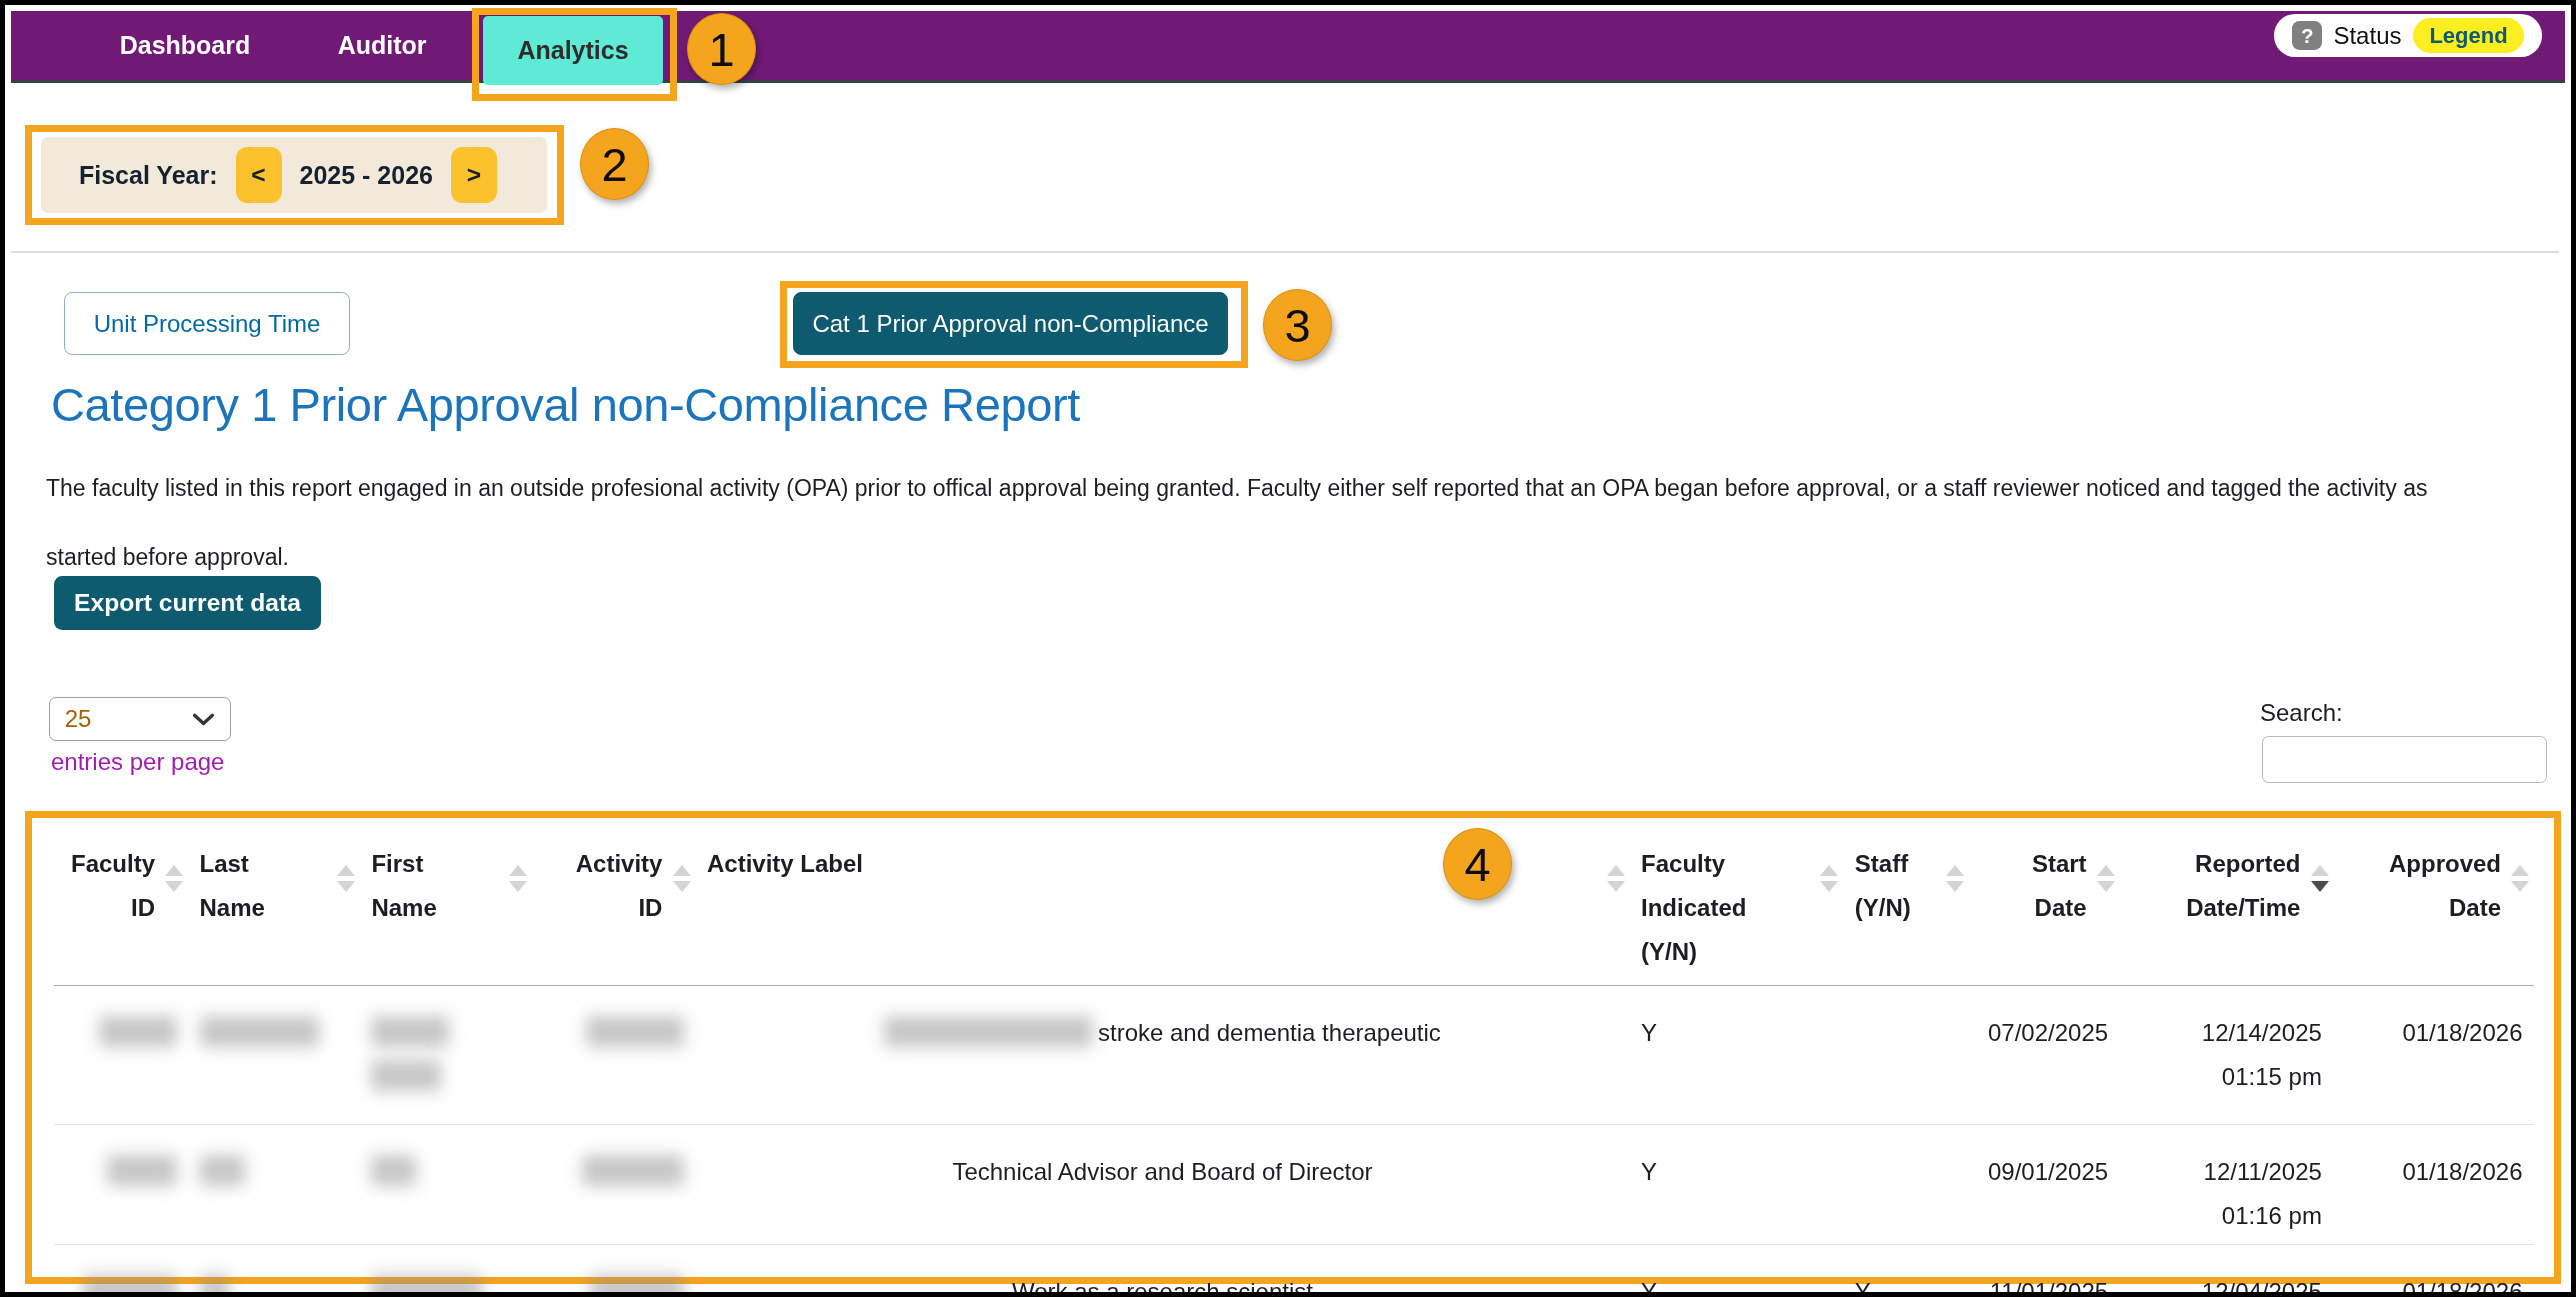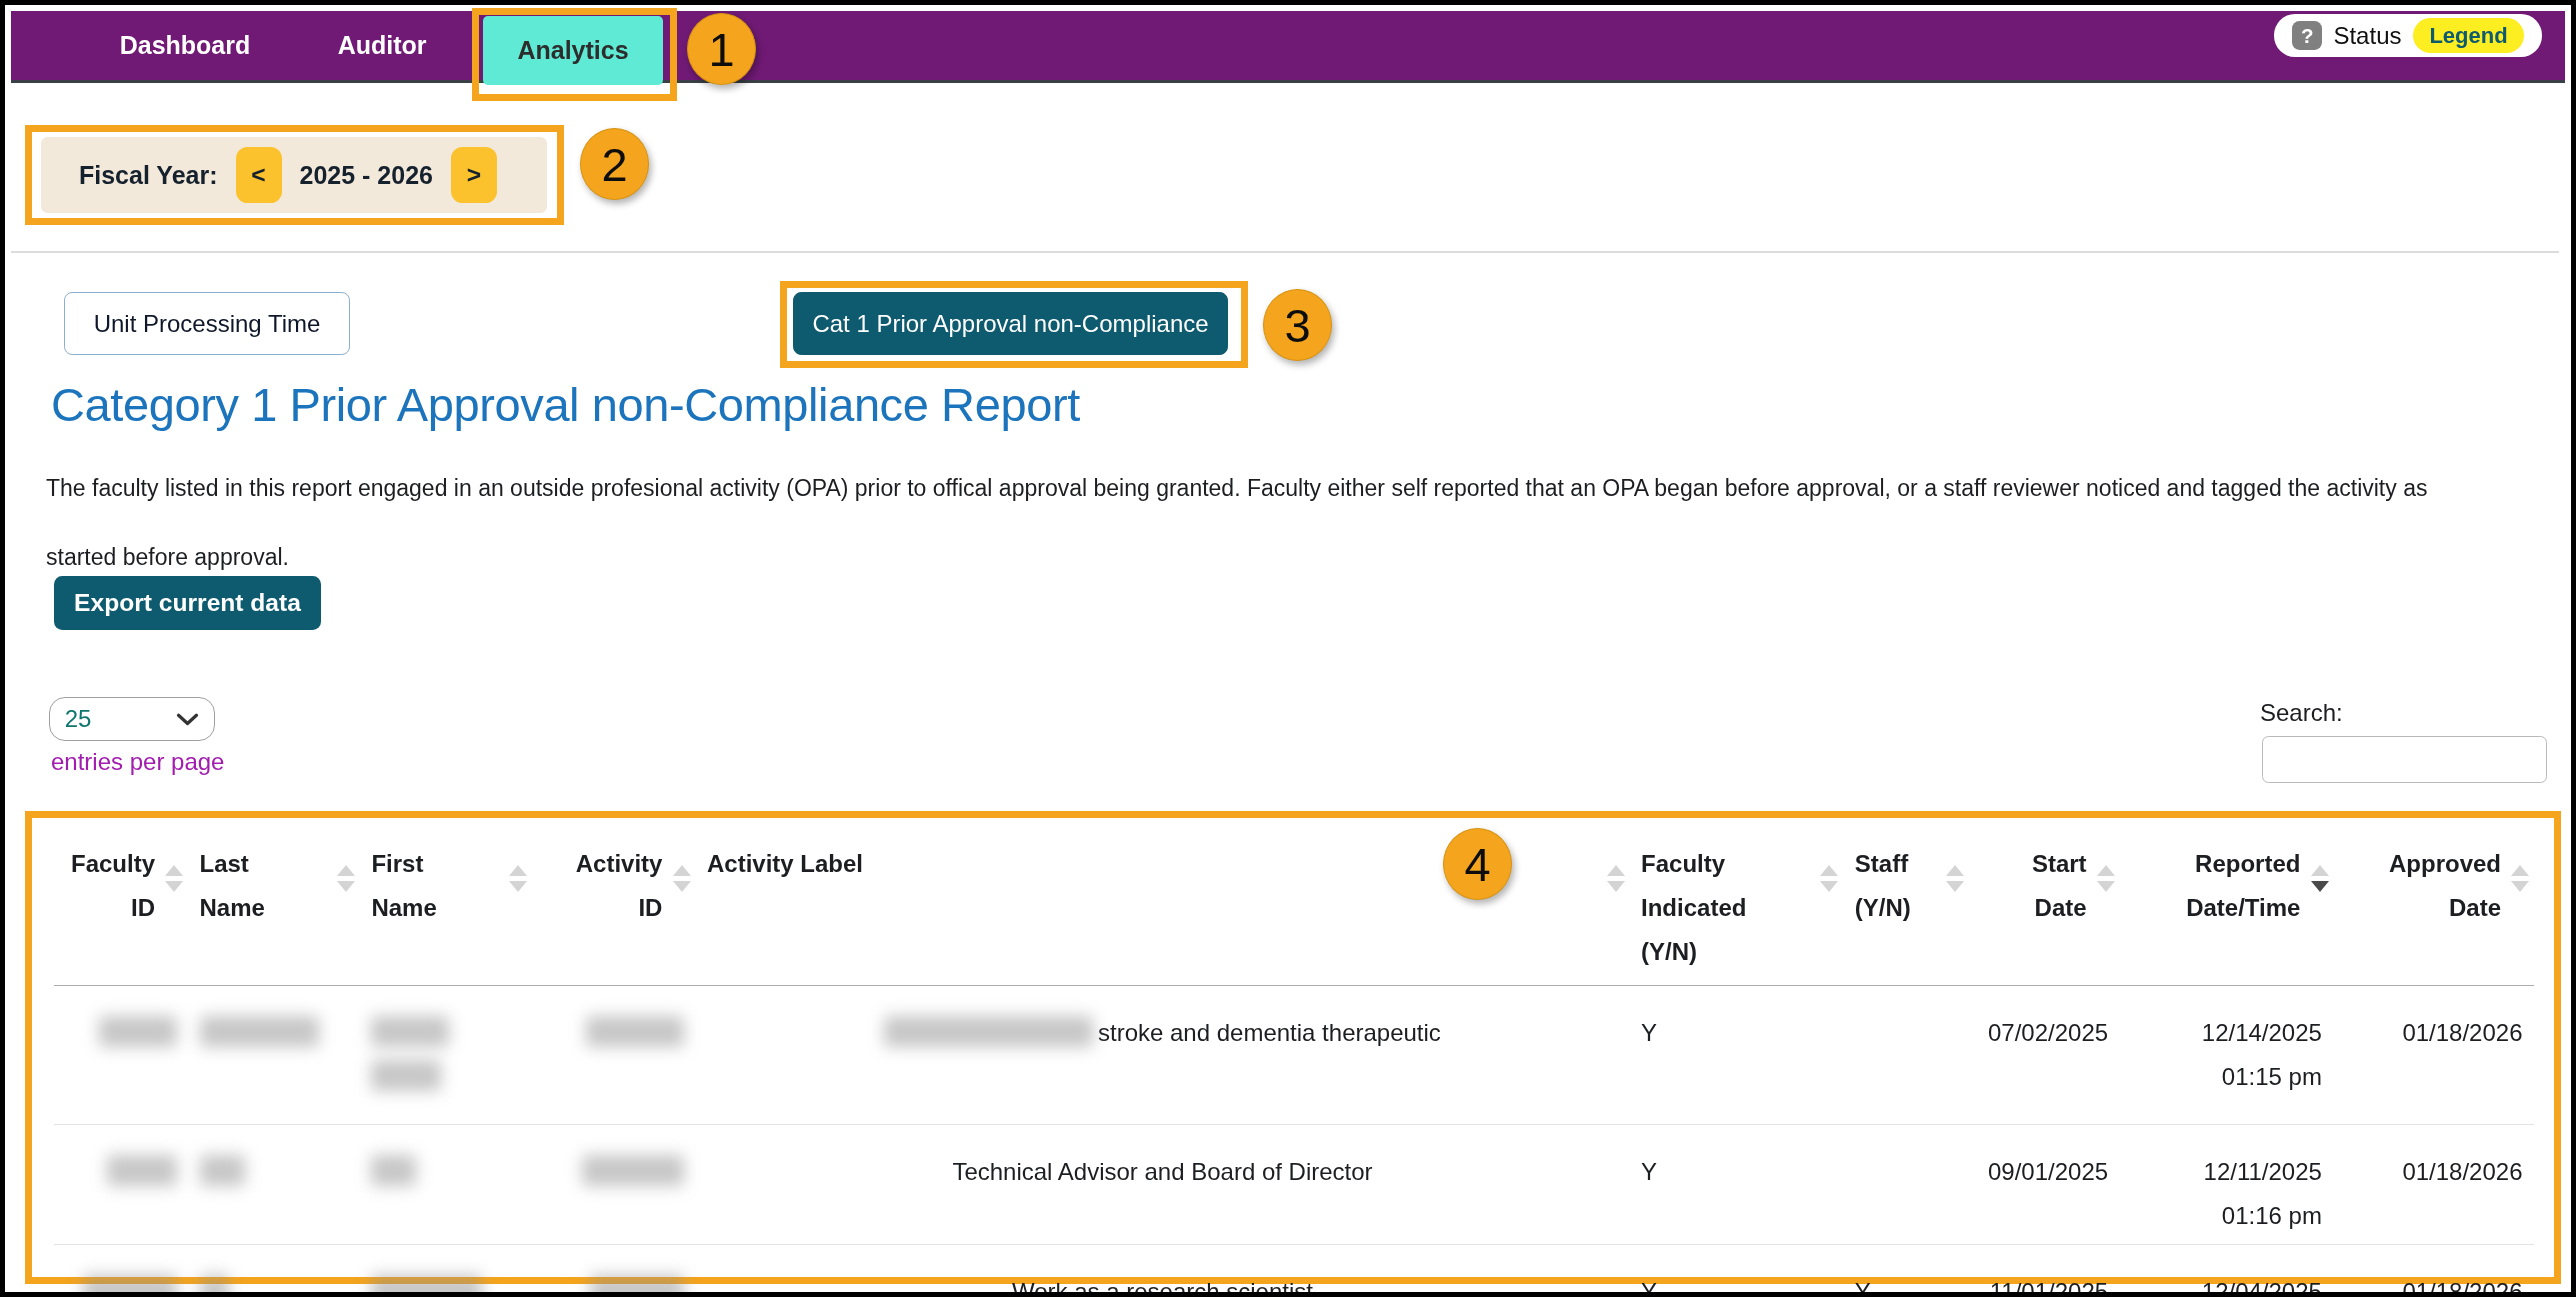--- a/index.html
+++ b/index.html
@@ -71,21 +71,21 @@
     font-size:24.6px; font-weight:bold; color:#16212e; cursor:pointer;
     display:flex; align-items:center; justify-content:center;
   }
   .fy-value { font-size:25px; font-weight:bold; color:#16212e; }
 
   .divider { position:absolute; left:5.7px; top:246px; width:2548px; height:1.6px; background:#dcdcdc; }
 
   
   .rpt-btn {
     position:absolute; top:287px; height:63px; background:#fff;
-    border:1.6px solid #8aaed1; border-radius:8.2px; color:#0f172a;
+    border:1.6px solid #8aaed1; border-radius:8.2px; color:#0369a1;
     font-size:24px; display:flex; align-items:center; justify-content:center;
     cursor:pointer; font-family:inherit;
   }
   .rpt1 { left:59px;  width:286px; }
   .rpt2 { left:360px; width:402px; }
   .rpt3 {
     left:788px; width:435px; background:#0e5a6e; border-color:#0e5a6e;
     color:#fff; z-index:3;
   }
 
@@ -98,24 +98,24 @@
     font-size:23px; line-height:69px; color:#1c1e21;
   }
   .export-btn {
     position:absolute; left:49px; top:571px; width:267px; height:54px;
     background:#0e5a6e; border:none; border-radius:8.2px; color:#fff;
     font-weight:bold; font-size:24.6px; cursor:pointer; font-family:inherit;
   }
 
   
   .page-size {
-    position:absolute; left:44px; top:692px; width:166px; height:44px;
-    border:1.6px solid #9f9f9f; border-radius:16px; display:flex;
+    position:absolute; left:44px; top:692px; width:182px; height:44px;
+    border:1.6px solid #9f9f9f; border-radius:7px; display:flex;
     align-items:center; justify-content:space-between; padding:0 14.7px;
-    font-size:24px; color:#0f766e; cursor:pointer; background:#fff;
+    font-size:24px; color:#a16207; cursor:pointer; background:#fff;
   }
   .entries-label { position:absolute; left:46px; top:743px; font-size:24px; color:#a21caf; }
   .search-label  { position:absolute; left:2255px; top:694px; font-size:24px; color:#1c1e21; }
   .search-input {
     position:absolute; left:2257px; top:731px; width:285px; height:47px;
     border:1.6px solid #b9b9b9; border-radius:6.5px; font-size:23px;
     padding:0 11.5px; font-family:inherit;
   }
 
   

